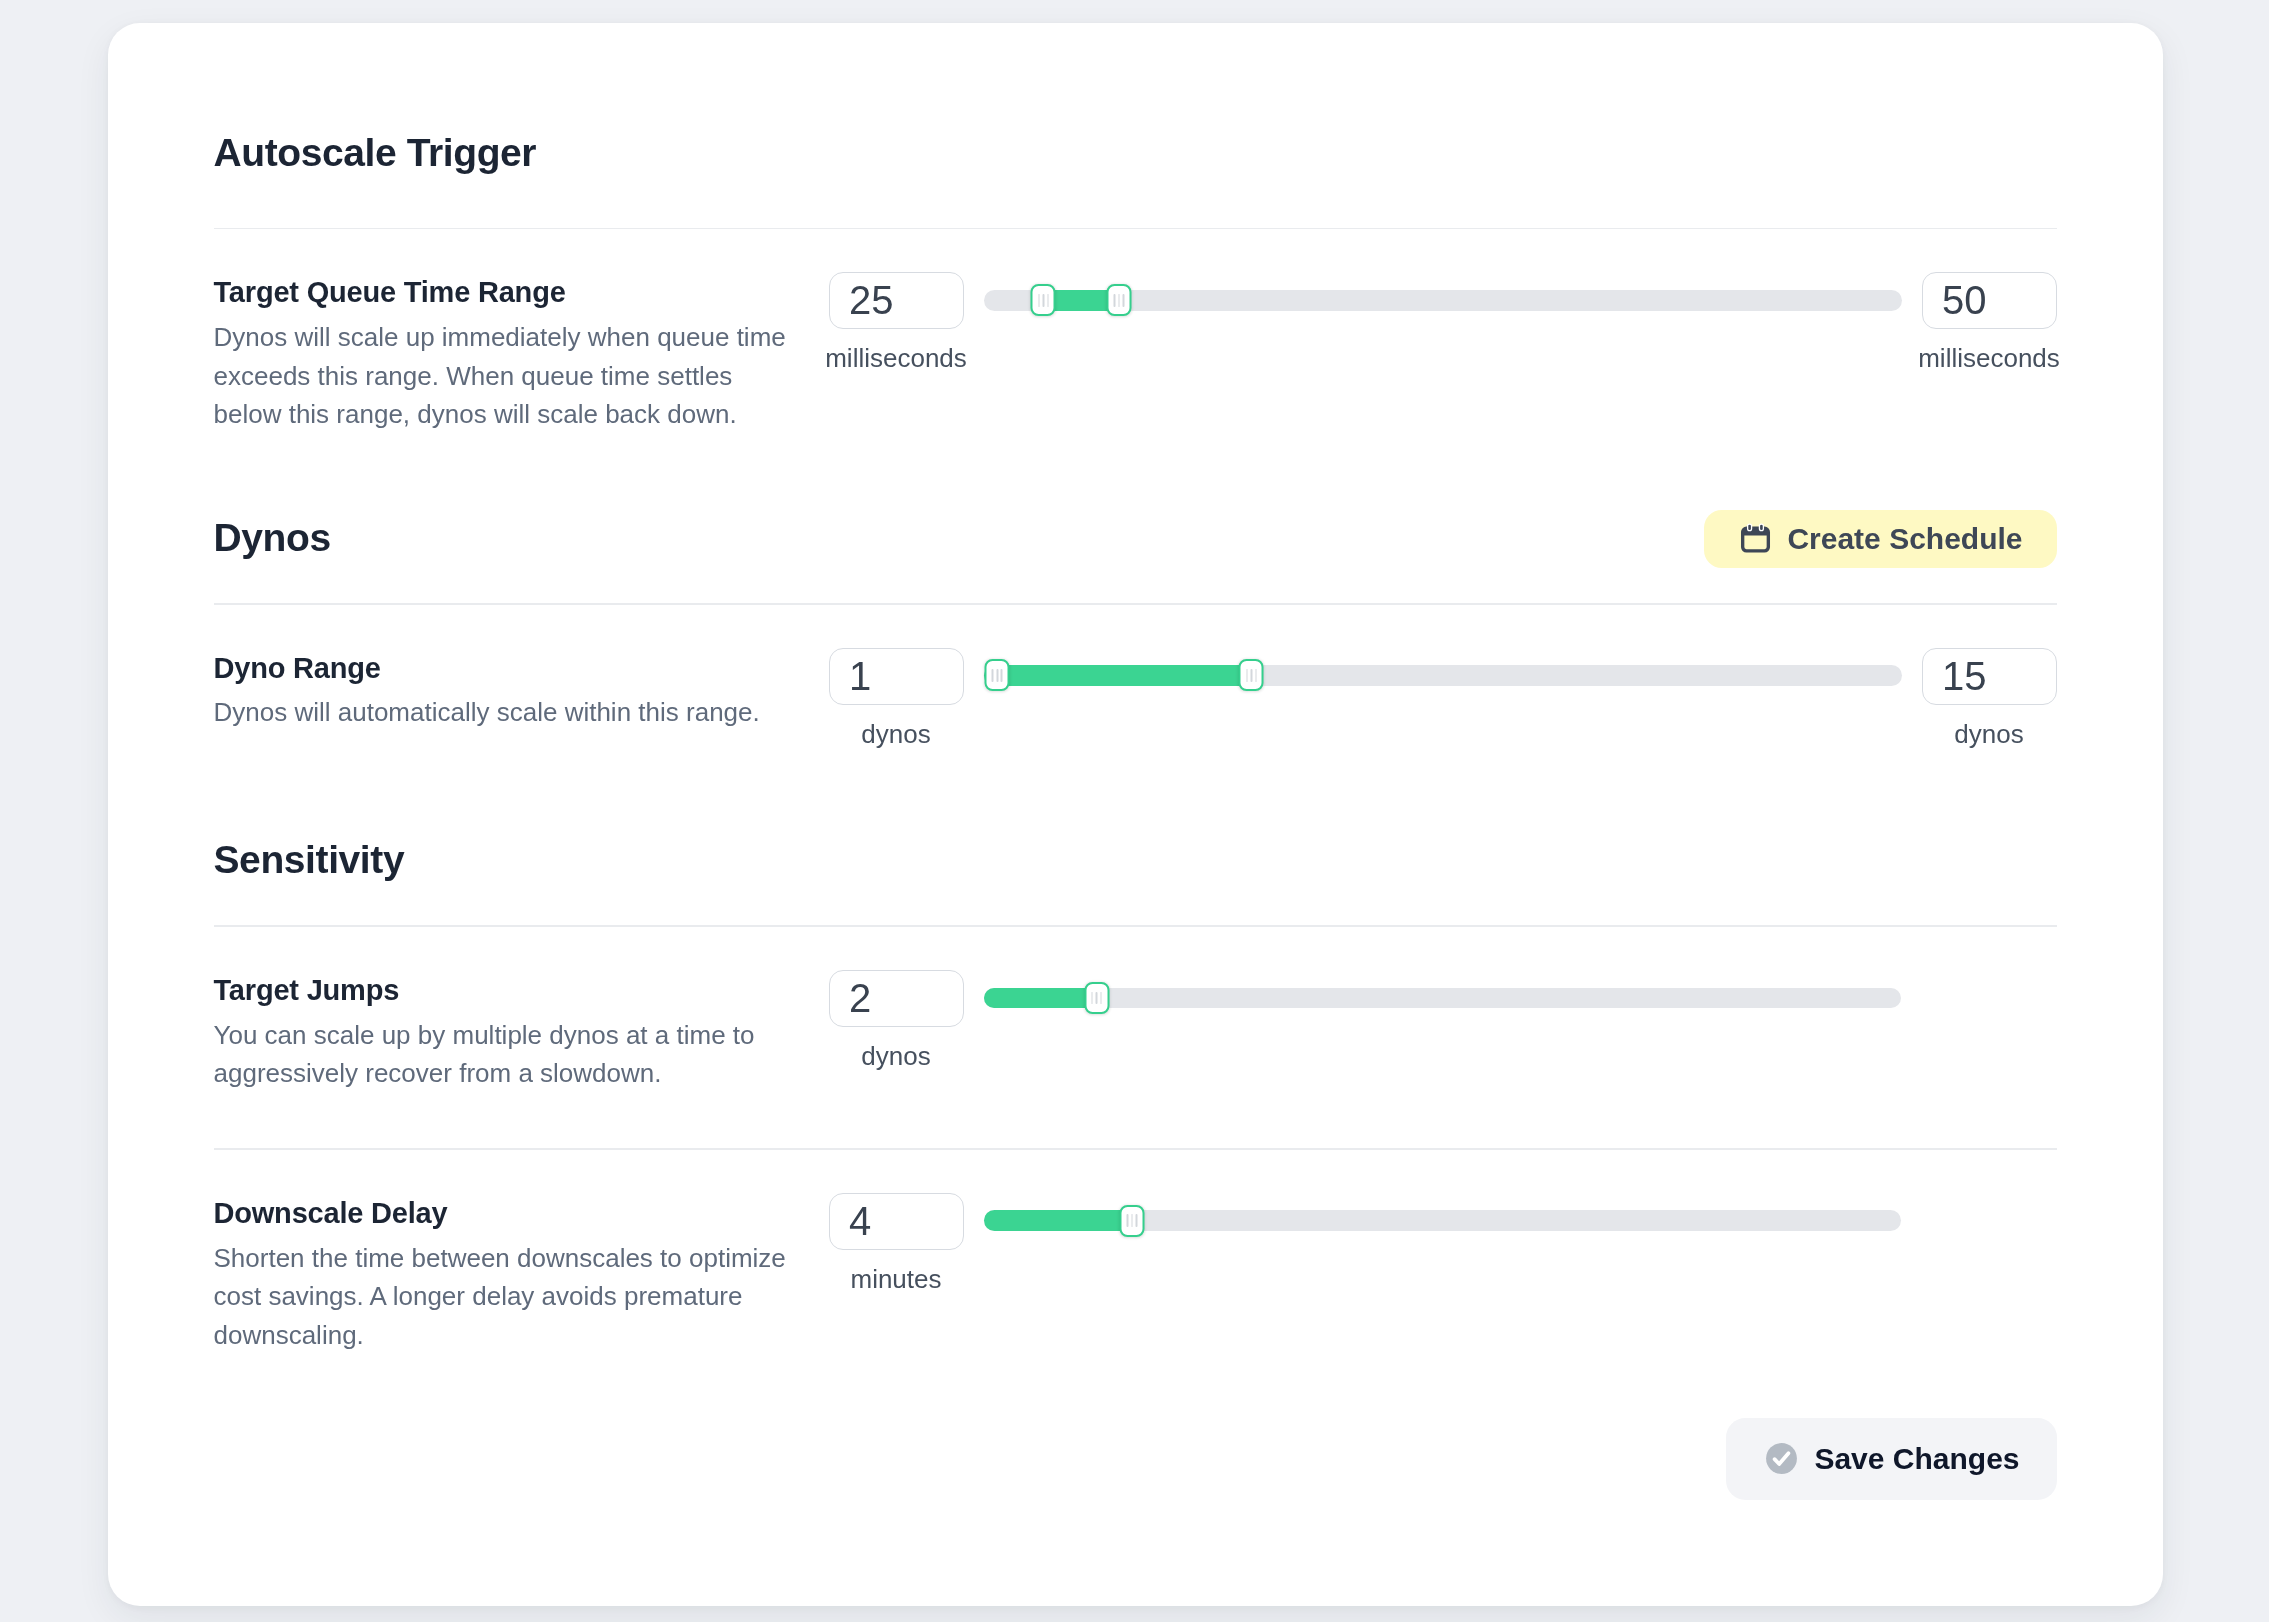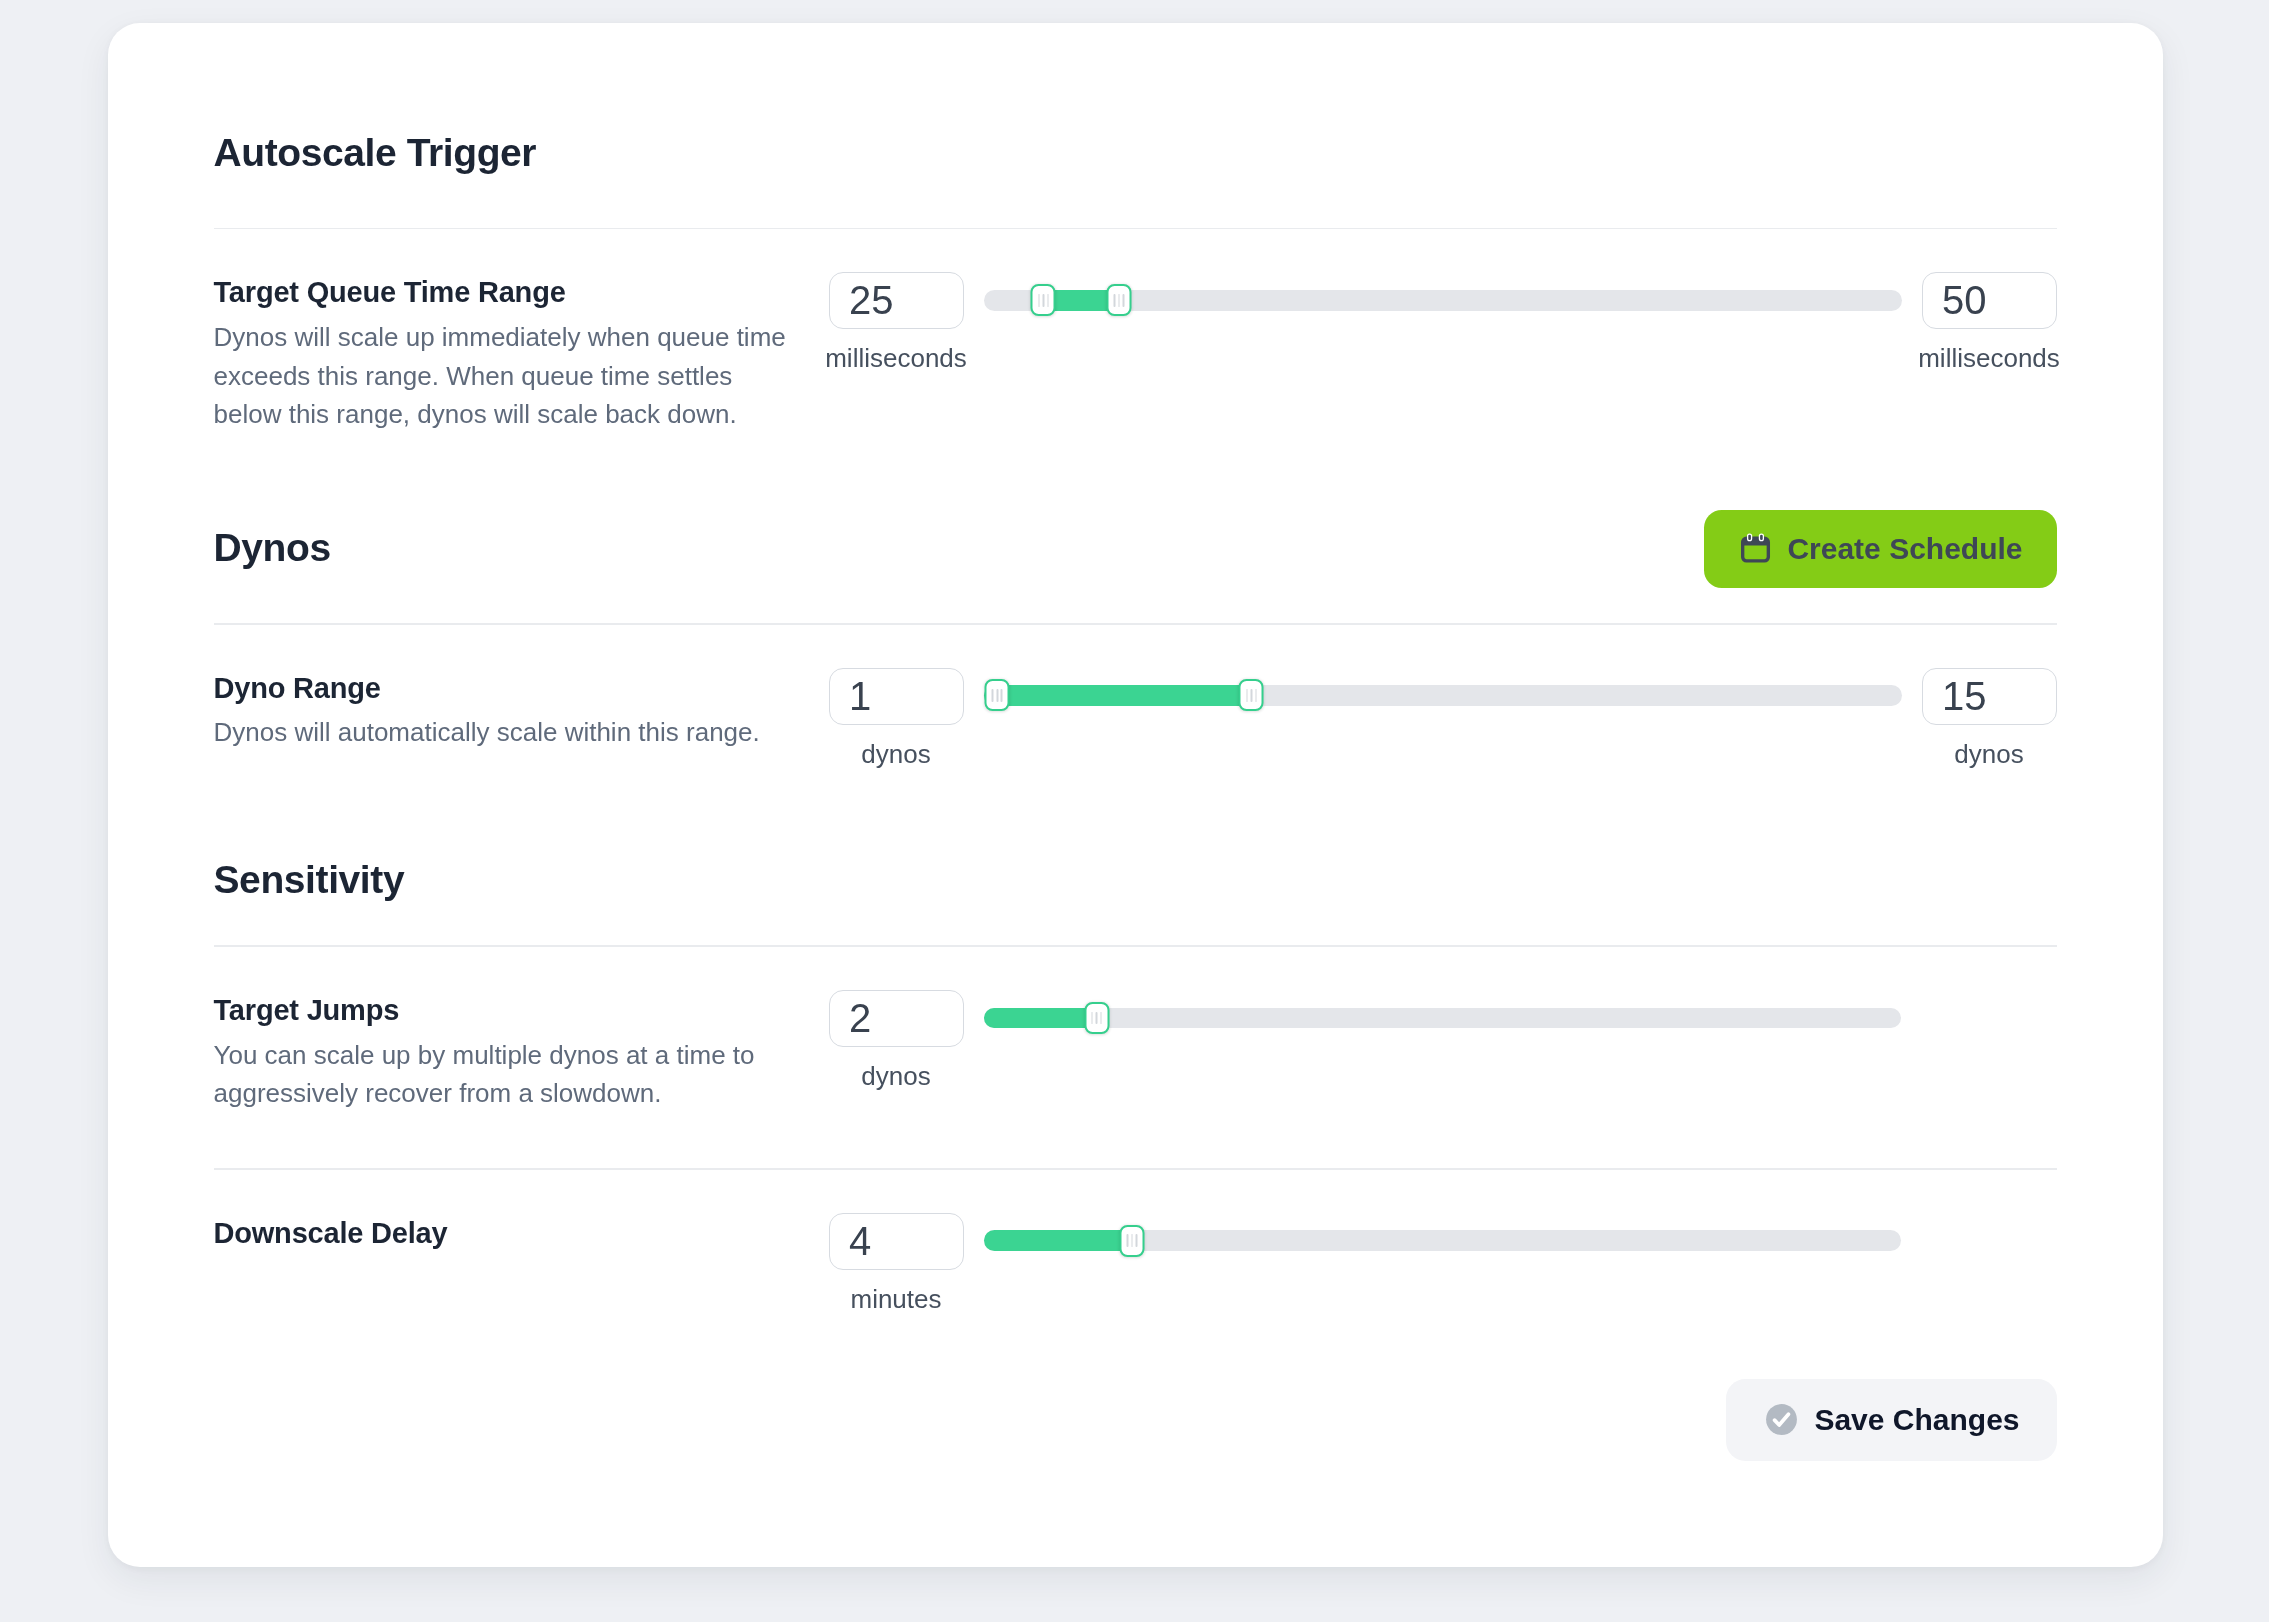--- a/index.html
+++ b/index.html
@@ -60,21 +60,21 @@
     cursor:ew-resize;
   }
   .grip-line { width:1.8px; height:12.4px; background:#d3d7dc; border-radius:0.9px; }
   .btn {
     display:inline-flex; align-items:center; gap:14px;
     border:none; border-radius:17.7px; cursor:pointer;
     font-family:"Liberation Sans", sans-serif; font-weight:700;
     font-size:30px;
   }
   .btn-schedule {
-    background:#84cc16; color:#3e4756; height:78px; padding:0 34px;
+    background:#fef9c3; color:#3e4756; height:58px; padding:0 34px;
   }
   .btn-save {
     background:#f3f4f7; color:#0f172a; height:82px; padding:0 37px;
     border-radius:19.5px; cursor:default;
   }
   .save-row { display:flex; justify-content:flex-end; margin-top:64px; }
   .icon { flex:none; display:inline-flex; }
 </style>
 </head>
 <body>
@@ -186,20 +186,21 @@
         </div>
       </div>
     </div>
   </div>
 
   <div class="divider"></div>
 
   <div class="row">
     <div class="row-info">
       <div class="row-label">Downscale Delay</div>
+      <div class="row-desc">Shorten the time between downscales to optimize cost savings. A longer delay avoids premature downscaling.</div>
     </div>
     <div class="control">
       <input class="num-input" type="text" value="4" style="">
       <div class="unit">minutes</div>
     </div>
     <div class="slider-col no-max">
       <div class="track">
         <div class="fill" style="left: 0%; width: 16.17%;"></div>
         <div class="handle" style="left: 16.17%;">
           <span class="grip-line"></span>

